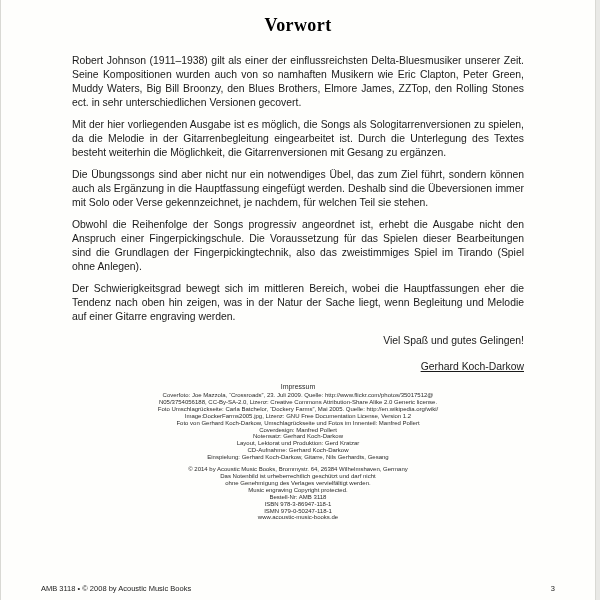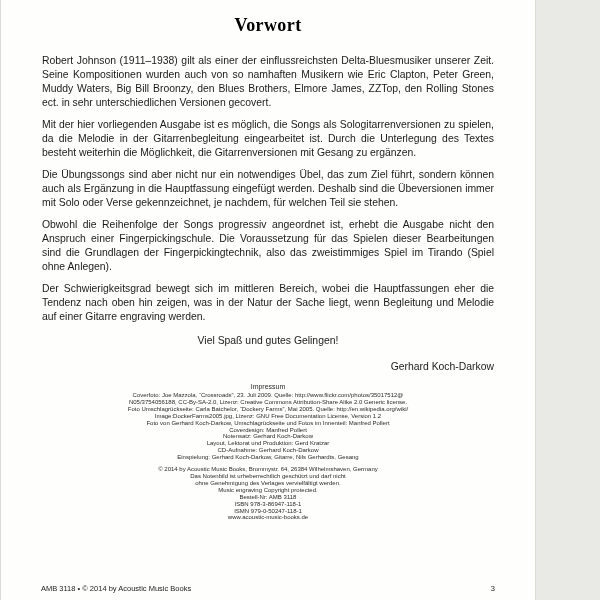--- a/index.html
+++ b/index.html
@@ -4,21 +4,21 @@
 <style>
   * { box-sizing: border-box; }
   html, body { margin: 0; padding: 0; }
   body {
     width: 600px; height: 600px;
     background: #e9e9e6;
     font-family: "Liberation Sans", sans-serif;
   }
   .page {
     position: relative;
-    width: 536px; height: 600px;
+    width: 596px; height: 600px;
     background: #fefefc;
     border-left: 1px solid #d9d9d4;
     border-right: 1px solid #d9d9d4;
     overflow: hidden;
     color: #1a1a1a;
   }
   .title {
     font-family: "Liberation Serif", serif;
     font-weight: 700;
     font-size: 18px;
@@ -28,25 +28,26 @@
     color: #000;
   }
   .content {
     width: 452px;
     margin: 18px auto 0;
     font-size: 10.4px;
     line-height: 14px;
     text-align: justify;
   }
   .content p { margin: 0 0 8px; }
-  .closing { text-align: center; margin-top: 10px !important; }
+  .closing { text-align: right; margin-top: 10px !important; }
   .signature {
     text-align: right;
     margin-top: 12px;
     font-size: 10.4px;
+    text-decoration: underline;
   }
   .impressum {
     margin-top: 8px;
     text-align: center;
     color: #2a2a2a;
   }
   .imp-heading {
     font-size: 7px;
     line-height: 9px;
     margin-bottom: 1px;
@@ -101,17 +102,17 @@
     <div class="imp-line">Das Notenbild ist urheberrechtlich geschützt und darf nicht</div>
     <div class="imp-line">ohne Genehmigung des Verlages vervielfältigt werden.</div>
     <div class="imp-line">Music engraving Copyright protected.</div>
     <div class="imp-line">Bestell-Nr: AMB 3118</div>
     <div class="imp-line">ISBN 978-3-86947-118-1</div>
     <div class="imp-line">ISMN 979-0-50247-118-1</div>
     <div class="imp-line">www.acoustic-music-books.de</div>
   </div>
 
   <div class="footer">
-    <span>AMB 3118 • © 2014 by Acoustic Music Books</span>
+    <span>AMB 3118 • © 2008 by Acoustic Music Books</span>
     <span>3</span>
   </div>
 
 </div>
 
 </body></html>

